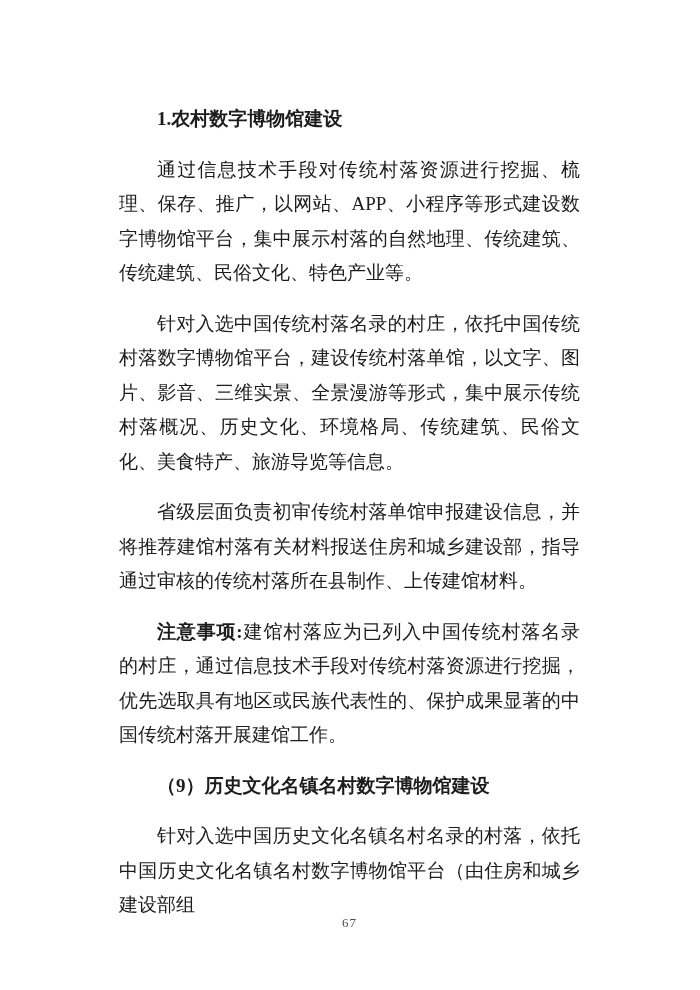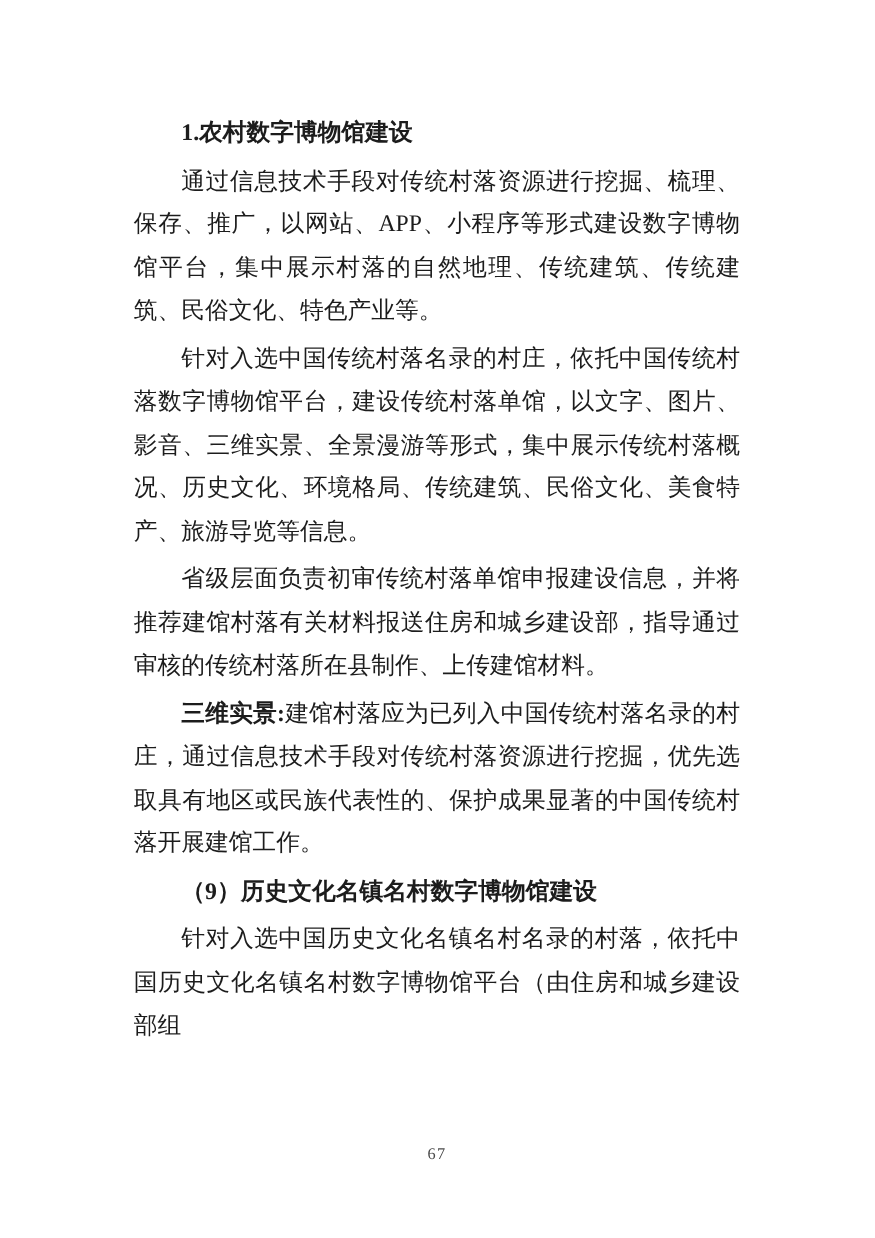--- a/index.html
+++ b/index.html
@@ -24,21 +24,21 @@
     position: absolute;
     top: 86px;
     left: 103px;
     width: 493px;
     color: #1c1c1c;
     font-size: 19px;
     line-height: 34.5px;
   }
   .doc-body p,
   .doc-body .heading {
-    margin: 4px;
+    margin: 16px;
     padding: 0;
     text-indent: 2em;
     text-align: justify;
     text-justify: inter-character;
   }
   .doc-body .heading {
     font-weight: bold;
     text-align: left;
   }
   .notice-lead {
@@ -64,21 +64,21 @@
     <div class="heading">1.农村数字博物馆建设</div>
 
     <p>通过信息技术手段对传统村落资源进行挖掘、梳理、保存、推广，以网站、APP、小程序等形式建设数字博物馆平台，集中展示村落的自然地理、传统建筑、传统建筑、民俗文化、特色产业等。</p>
 
 
     <p>针对入选中国传统村落名录的村庄，依托中国传统村落数字博物馆平台，建设传统村落单馆，以文字、图片、影音、三维实景、全景漫游等形式，集中展示传统村落概况、历史文化、环境格局、传统建筑、民俗文化、美食特产、旅游导览等信息。</p>
 
     <p>省级层面负责初审传统村落单馆申报建设信息，并将推荐建馆村落有关材料报送住房和城乡建设部，指导通过审核的传统村落所在县制作、上传建馆材料。</p>
 
 
-    <p><span class="notice-lead">三维实景:</span><span>建馆村落应为已列入中国传统村落名录的村庄，通过信息技术手段对传统村落资源进行挖掘，优先选取具有地区或民族代表性的、保护成果显著的中国传统村落开展建馆工作。</span></p>
+    <p><span class="notice-lead">注意事项:</span><span>建馆村落应为已列入中国传统村落名录的村庄，通过信息技术手段对传统村落资源进行挖掘，优先选取具有地区或民族代表性的、保护成果显著的中国传统村落开展建馆工作。</span></p>
 
     <div class="heading">（9）历史文化名镇名村数字博物馆建设</div>
 
     <p>针对入选中国历史文化名镇名村名录的村落，依托中国历史文化名镇名村数字博物馆平台（由住房和城乡建设部组</p>
 
   </div>
 
   <div class="page-number">67</div>
 </div>
 

